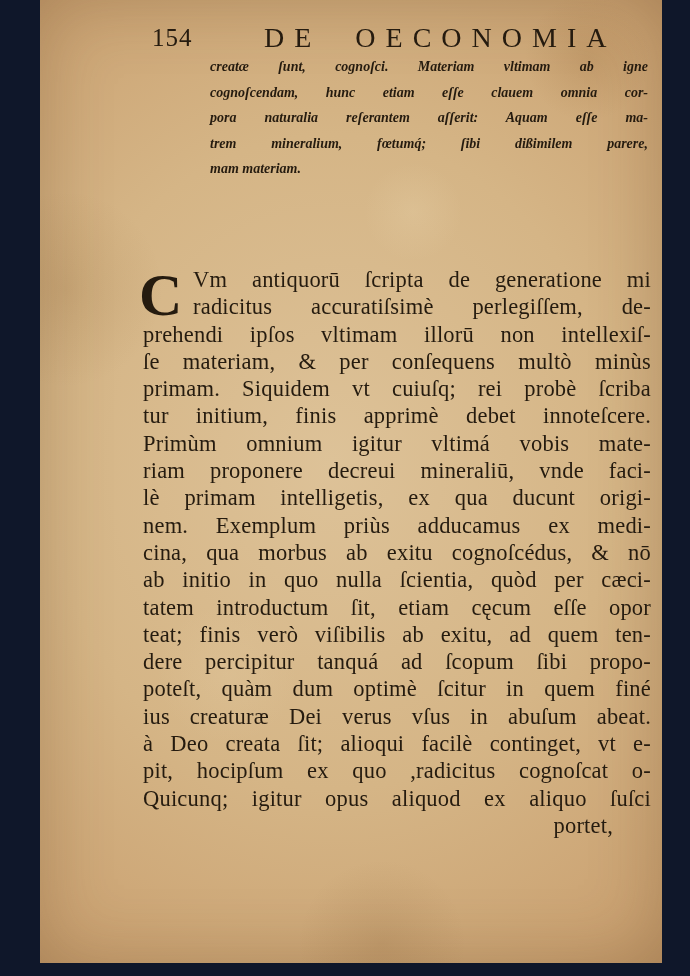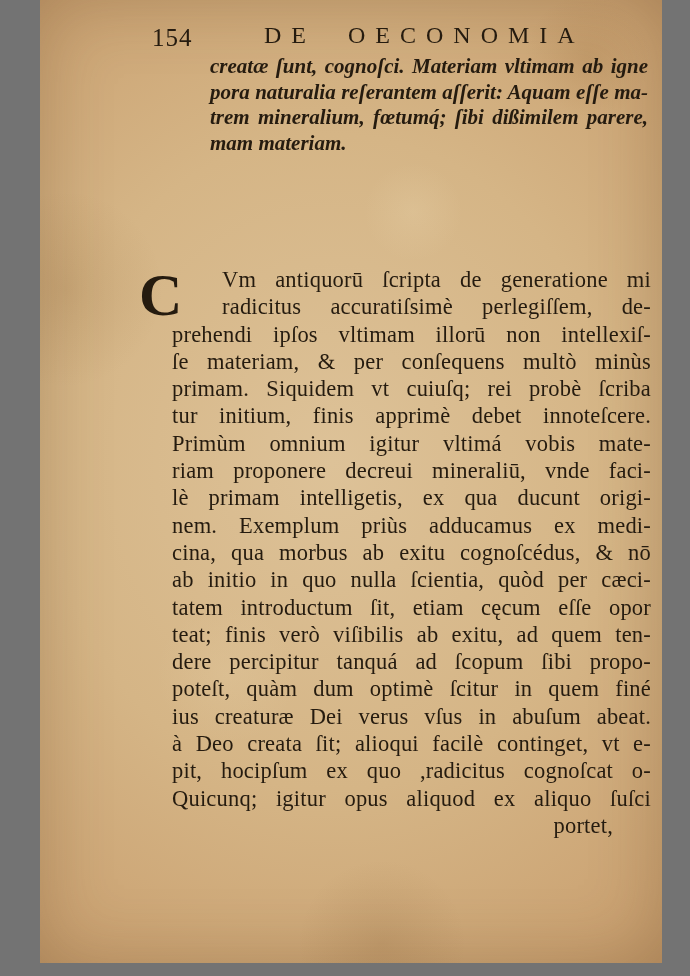--- a/index.html
+++ b/index.html
@@ -2,21 +2,21 @@
 <html><head>
 <meta charset="utf-8">
 <style>
   html, body { margin: 0; padding: 0; }
   body { background: #ffffff; }
 
   .scan {
     position: relative;
     width: 690px;
     height: 976px;
-    background: #737373;
+    background: #0f172a;
     overflow: hidden;
     font-family: "Liberation Serif", "DejaVu Serif", serif;
   }
 
   
   .paper {
     position: absolute;
     left: 40px;
     top: 0;
     width: 622px;
@@ -39,38 +39,38 @@
     pointer-events: none;
   }
 
   .running-head { position: absolute; top: 22px; left: 0; width: 100%; height: 36px; }
   .page-number {
     position: absolute; left: 112px; top: 2px;
     font-size: 25px; letter-spacing: 1px;
   }
   .head-title {
     position: absolute; left: 224px; top: 0;
-    font-size: 24px; letter-spacing: 10px; white-space: pre;
+    font-size: 28px; letter-spacing: 10px; white-space: pre;
   }
 
   .quote-block {
     position: absolute; left: 170px; top: 54px; width: 438px;
     font-style: italic;
-    font-size: 21px; line-height: 25.6px;
+    font-size: 14px; line-height: 25.6px;
     font-weight: 600;
   }
   .quote-block .line { text-align: justify; text-align-last: justify; }
   .quote-block .line.no-stretch { text-align-last: left; }
 
   .body-block {
     position: absolute; left: 103px; top: 266px; width: 508px;
     font-size: 22.5px; line-height: 27.3px;
     letter-spacing: 0.2px;
   }
-  .body-block .line { text-align: justify; text-align-last: justify; margin-left: 29px; }
+  .body-block .line { text-align: justify; text-align-last: justify; }
   .body-block .line.indent { padding-left: 50px; }
   .body-block .line.catch { text-align-last: right; padding-right: 38px; }
 
   .drop-cap {
     position: absolute; left: -4px; top: 3px;
     font-size: 60px; line-height: 52px; font-weight: 600;
   }
 </style>
 </head>
 <body>
@@ -78,20 +78,21 @@
 <div class="scan">
   <div class="paper">
 
     <div class="running-head">
       <span class="page-number">154</span>
       <span class="head-title">DE  OECONOMIA</span>
     </div>
 
     <div class="quote-block">
       <div class="line">creatæ ſunt, cognoſci. Materiam vltimam ab igne</div>
+      <div class="line">cognoſcendam, hunc etiam eſſe clauem omnia cor-</div>
       <div class="line">pora naturalia reſerantem aſſerit: Aquam eſſe ma-</div>
       <div class="line">trem mineralium, fœtumq́; ſibi dißimilem parere,</div>
       <div class="line no-stretch">mam materiam.</div>
     </div>
 
     <div class="body-block">
       <span class="drop-cap">C</span>
       <div class="line indent">Vm antiquorū ſcripta de generatione mi</div>
       <div class="line indent">radicitus accuratiſsimè perlegiſſem, de-</div>
       <div class="line">prehendi ipſos vltimam illorū non intellexiſ-</div>

